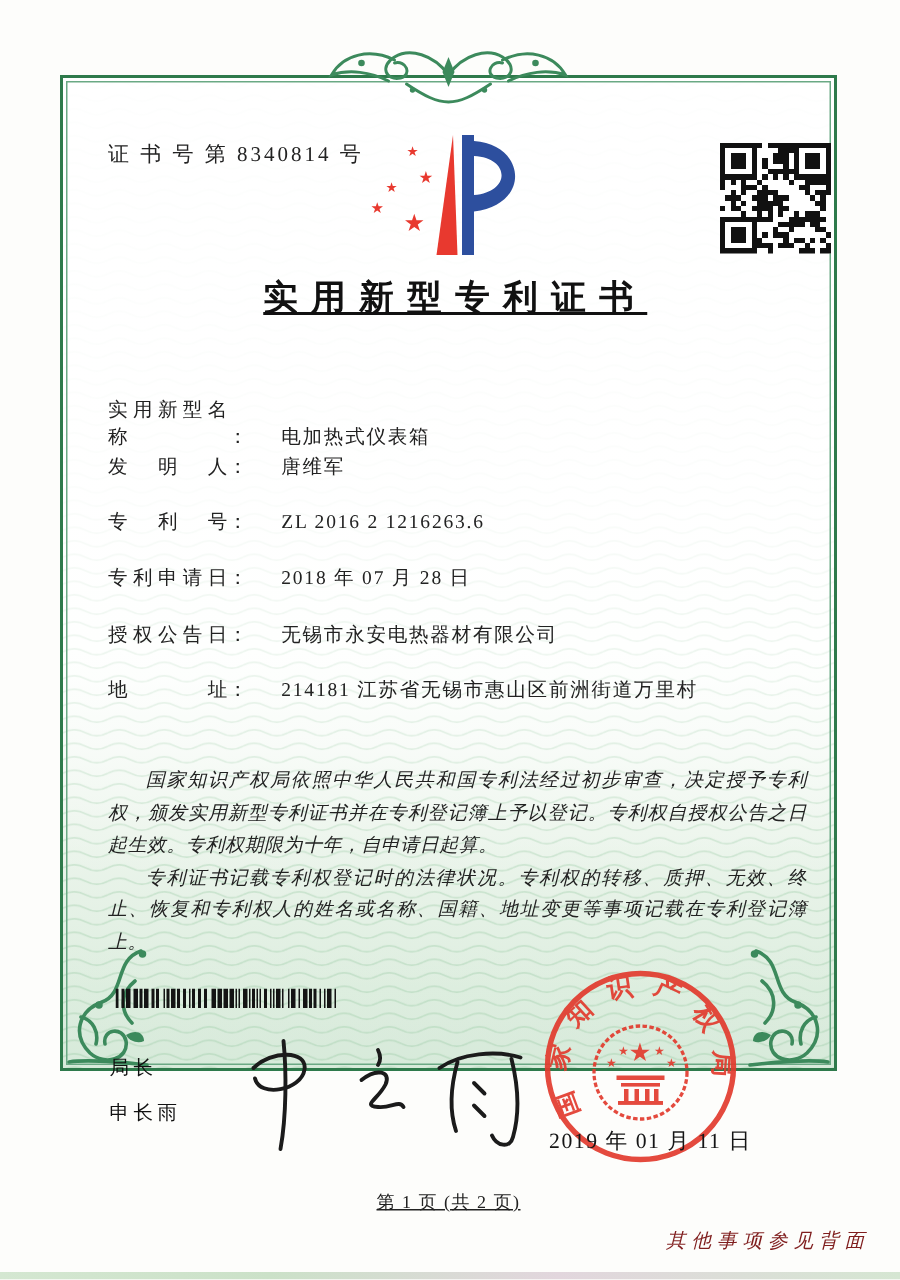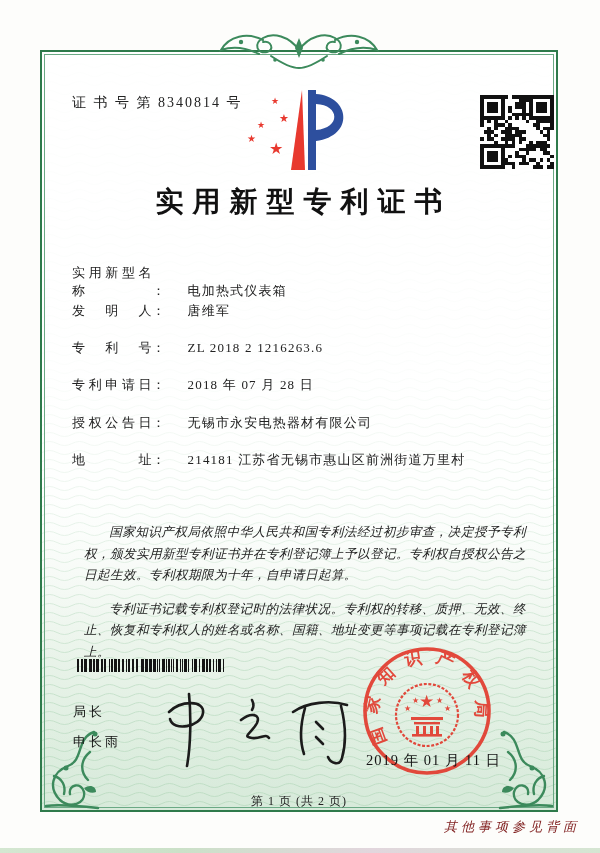--- a/index.html
+++ b/index.html
@@ -4,71 +4,72 @@
 <style>
   html,body{margin:0;padding:0;}
   body{
     width:600px;height:853px;position:relative;overflow:hidden;
     background:#fdfdfb;
     font-family:"Liberation Serif","DejaVu Serif",serif;
     color:#1c1c1c;
   }
   
   .cert{
-    position:absolute;left:40px;top:50px;width:518px;height:762px;
+    position:absolute;left:40px;top:50px;width:518px;height:664px;
     box-sizing:border-box;border:2px solid #2e7a4b;
     background:linear-gradient(180deg,#ffffff 0%,#fdfffd 58%,#eaf4ea 76%,#dcedde 92%,#d7eada 100%);
   }
   .cert-inner-line{
     position:absolute;inset:2px;border:1px solid #6aa984;pointer-events:none;
   }
   .waves{position:absolute;inset:0;width:100%;height:100%;opacity:.6;}
   .wave-fade{
     position:absolute;inset:0;
     background:linear-gradient(180deg,rgba(255,255,255,.97) 0%,rgba(255,255,255,.92) 42%,rgba(255,255,255,.55) 62%,rgba(255,255,255,.1) 80%,rgba(255,255,255,0) 100%);
   }
   .abs{position:absolute;}
   
   .cert-number{
     left:30px;top:42px;font-size:14px;letter-spacing:2px;color:#222;
   }
   .logo{left:203px;top:32px;}
   .qr{left:438px;top:43px;width:74px;height:74px;}
   .title{
     left:0;right:0;top:131px;text-align:center;
-    font-size:28px;font-weight:bold;letter-spacing:9px;color:#111;
+    font-size:23px;font-weight:bold;letter-spacing:9px;color:#111;
     text-indent:9px; 
+    text-decoration:underline;
   }
   
   .frow{left:30px;right:28px;font-size:13px;letter-spacing:.5px;color:#222;}
   .flabel{
     display:inline-block;width:80px;text-align:justify;text-align-last:justify;
     vertical-align:bottom;
   }
   .fcolon{margin:0 2px 0 0;}
   .fvalue{letter-spacing:1.2px;padding-left:20px;}
   .grant-no{position:absolute;left:256px;top:0;}
   
   .bodytext{
     left:30px;top:458px;width:466px;font-size:12.6px;line-height:21.6px;
     text-align:justify;color:#222;font-style:italic;letter-spacing:.4px;
   }
-  .bodytext p{margin:12px;text-indent:2em;}
+  .bodytext p{margin:0;text-indent:2em;}
   
   .barcode{left:35px;top:607px;width:153px;height:13px;}
   .signer{left:31px;font-size:13px;letter-spacing:3px;color:#111;}
   .signer-title{top:651px;}
   .signer-name{top:681px;}
   .signature{left:113px;top:628px;}
   .seal{left:319px;top:593px;}
   .seal-date{
     left:324px;top:699px;font-size:14.5px;letter-spacing:1px;color:#151515;z-index:5;
   }
   .page-footer{
-    left:0;right:0;top:741px;text-align:center;font-size:12px;letter-spacing:1px;color:#222;
+    left:0;right:0;top:741px;text-align:center;font-size:12px;letter-spacing:1px;color:#222;text-decoration:underline;
   }
   .back-note{
     left:0;right:20px;top:818px;text-align:right;font-size:13px;letter-spacing:4px;
     font-style:italic;color:#7f1d1d;
   }
   .bottom-strip{
     left:0;right:0;bottom:0;height:5px;
     background:linear-gradient(90deg,#d4e7d1 0%,#cbe1c8 30%,#e2d6dd 62%,#d5e6d2 100%);
   }
   .ornament-top{left:50%;top:-24px;transform:translateX(-50%);}
@@ -304,21 +305,21 @@
 
   <div class="abs title">实用新型专利证书</div>
 
   <div class="abs frow" style="top:212px">
     <span class="flabel">实用新型名称</span><span class="fcolon">：</span><span class="fvalue">电加热式仪表箱</span>
   </div>
   <div class="abs frow" style="top:250px">
     <span class="flabel">发明人</span><span class="fcolon">：</span><span class="fvalue">唐维军</span>
   </div>
   <div class="abs frow" style="top:287px">
-    <span class="flabel">专利号</span><span class="fcolon">：</span><span class="fvalue">ZL 2018 2 1216263.6</span>
+    <span class="flabel">专利号</span><span class="fcolon">：</span><span class="fvalue">ZL 2016 2 1216263.6</span>
   </div>
   <div class="abs frow" style="top:324px">
     <span class="flabel">专利申请日</span><span class="fcolon">：</span><span class="fvalue">2018 年 07 月 28 日</span>
   </div>
   <div class="abs frow" style="top:362px">
     <span class="flabel">授权公告日</span><span class="fcolon">：</span><span class="fvalue">无锡市永安电热器材有限公司</span>
   </div>
   <div class="abs frow" style="top:399px">
     <span class="flabel">地址</span><span class="fcolon">：</span><span class="fvalue">214181 江苏省无锡市惠山区前洲街道万里村</span>
   </div>

